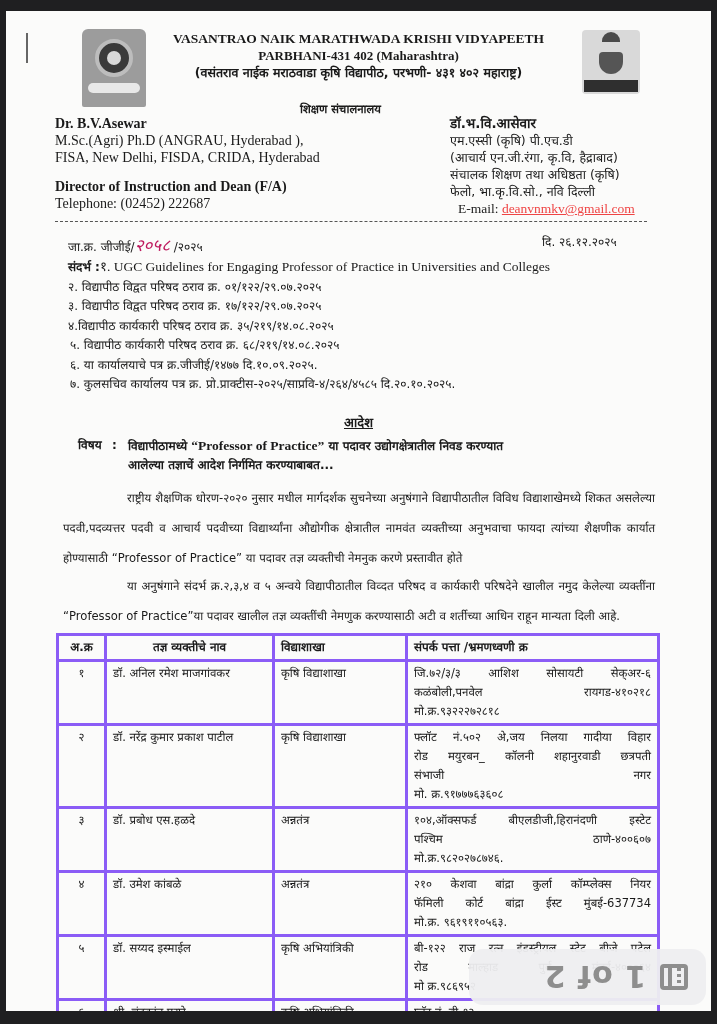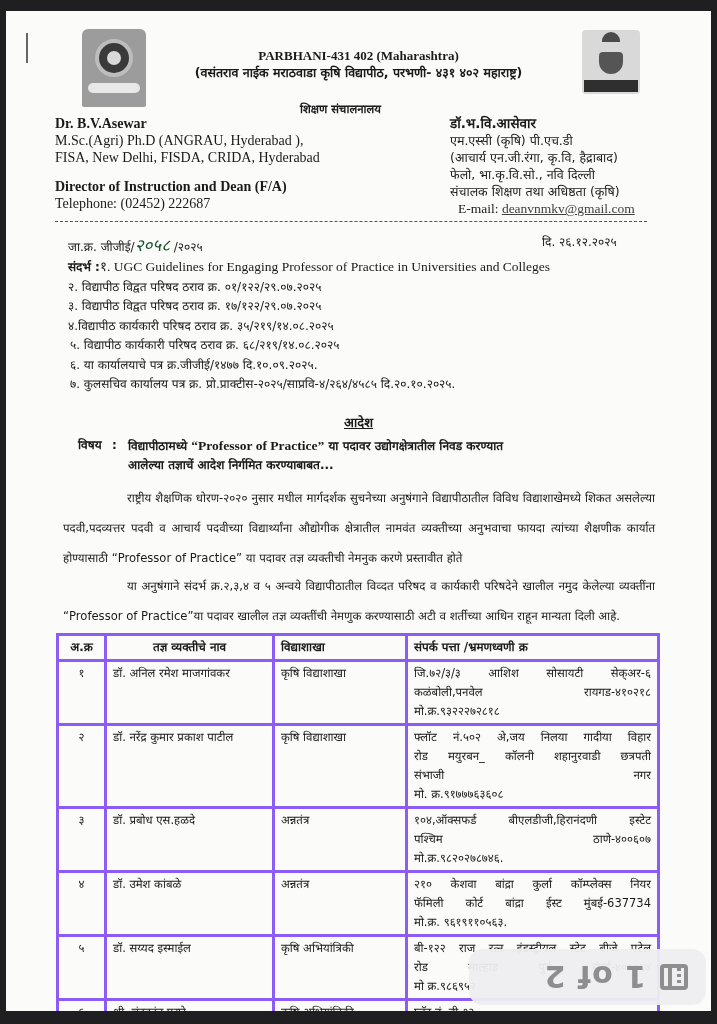--- a/index.html
+++ b/index.html
@@ -31,27 +31,27 @@
   .hdr.t2 { top: 37px; font-size: 13px; }
   .hdr.t3 { top: 53px; font-size: 12.5px; font-family: "DejaVu Sans", sans-serif; font-weight: bold; }
   .hdr.t4 { top: 72px; font-size: 14px; }
   .hdr.t5 { top: 90px; font-size: 11.5px; font-family: "DejaVu Sans", sans-serif; left: -18px; }
 
   .leftcol { position: absolute; left: 49px; top: 104px; font-size: 14px; line-height: 17px; }
   .leftcol .b { font-weight: bold; }
   .rightcol { position: absolute; left: 444px; top: 104px; font-size: 12.5px; line-height: 17px; font-family: "DejaVu Sans", sans-serif; }
   .rightcol .b { font-weight: bold; font-size: 13.5px; }
   .rightcol .em { font-family: "Liberation Serif", serif; font-size: 13.5px; margin-left: 8px; }
-  .rightcol .em a { color: #404040; text-decoration: underline; }
+  .rightcol .em a { color: #ef4444; text-decoration: underline; }
   .gap { height: 12px; }
   .dash { position: absolute; left: 49px; top: 210px; width: 592px; border-top: 1px dashed #555; }
 
   .mr { font-family: "DejaVu Sans", sans-serif; font-size: 12px; }
   .refno { position: absolute; left: 62px; top: 222px; }
-  .refno .hand { font-family: "DejaVu Sans", sans-serif; color: #14532d; font-size: 17px; font-style: italic; }
+  .refno .hand { font-family: "DejaVu Sans", sans-serif; color: #be185d; font-size: 17px; font-style: italic; }
   .date { position: absolute; left: 536px; top: 222px; }
   .refs { position: absolute; left: 62px; top: 246px; line-height: 19.5px; }
   .refs .lbl { font-weight: bold; }
   .refs .en { font-family: "Liberation Serif", serif; font-size: 13.5px; }
   .refs .ind { padding-left: 2px; }
 
   .order { position: absolute; left: 0; width: 705px; top: 402px; text-align: center; font-weight: bold; font-size: 13px; font-family: "DejaVu Sans", sans-serif; }
   .order span { text-decoration: underline; }
   .subject { position: absolute; left: 122px; top: 425px; width: 520px; font-family: "DejaVu Sans", sans-serif; font-weight: bold; font-size: 12px; line-height: 19px; }
   .subject .k { position: absolute; left: -50px; top: 0; }
@@ -96,39 +96,40 @@
       <div class="band"></div>
   </div>
   <div class="logo-right-wrap">
     <div class="logo-right">
       <div class="umb"></div>
         <div class="shield"></div>
         <div class="base"></div>
     </div>
   </div>
 
+  <div class="hdr t1">VASANTRAO NAIK MARATHWADA KRISHI VIDYAPEETH</div>
   <div class="hdr t2">PARBHANI-431 402 (Maharashtra)</div>
   <div class="hdr t3">(वसंतराव नाईक मराठवाडा कृषि विद्यापीठ, परभणी- ४३१ ४०२ महाराष्ट्र)</div>
   <div class="hdr t5">शिक्षण संचालनालय</div>
 
   <div class="leftcol">
     <div class="b">Dr. B.V.Asewar</div>
     <div>M.Sc.(Agri) Ph.D (ANGRAU, Hyderabad ),</div>
     <div>FISA, New Delhi, FISDA, CRIDA, Hyderabad</div>
     <div class="gap"></div>
     <div class="b">Director of Instruction and Dean (F/A)</div>
     <div>Telephone: (02452) 222687</div>
   </div>
 
   <div class="rightcol">
     <div class="b">डॉ.भ.वि.आसेवार</div>
     <div>एम.एस्सी (कृषि) पी.एच.डी</div>
     <div>(आचार्य एन.जी.रंगा, कृ.वि, हैद्राबाद)</div>
+    <div>संचालक शिक्षण तथा अधिष्ठता (कृषि)</div>
     <div>फेलो, भा.कृ.वि.सो., नवि दिल्ली</div>
-    <div>संचालक शिक्षण तथा अधिष्ठता (कृषि)</div>
     <div class="em">
       <span>E-mail:</span>
       <a>deanvnmkv@gmail.com</a>
     </div>
   </div>
 
   <div class="dash"></div>
 
   <div class="refno mr">
     <span>जा.क्र. जीजीई/</span><span class="hand">२०५८</span><span> /२०२५</span>

